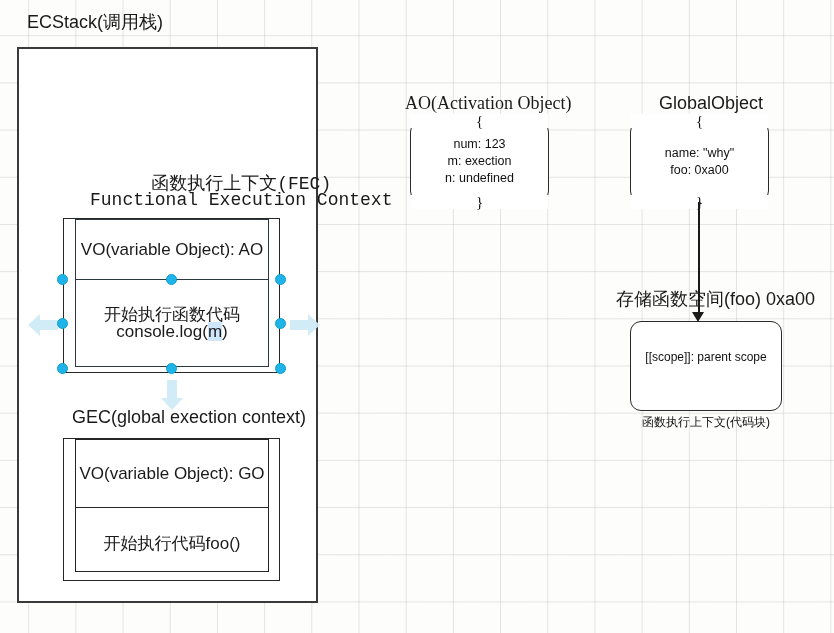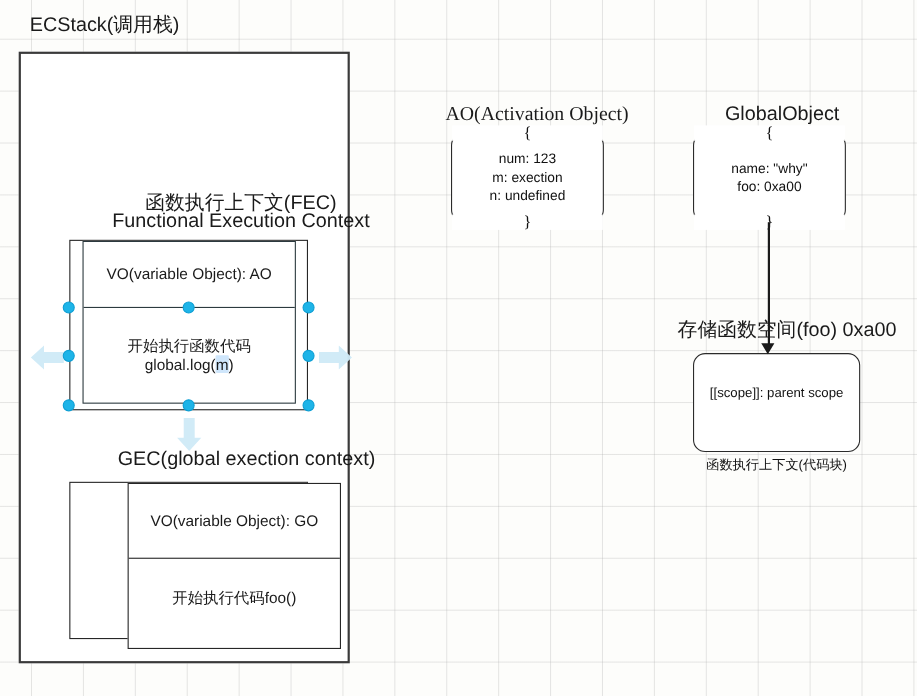--- a/index.html
+++ b/index.html
@@ -45,25 +45,26 @@
     top: 47px;
     width: 301px;
     height: 556px;
     border: 2px solid #3a3a3a;
     background: #ffffff;
     box-sizing: border-box;
   }
 
   
   #fec-label {
-    left: 102px;
+    left: 90px;
     top: 176px;
     text-align: center;
     line-height: 16px;
     white-space: pre-line;
+    font-family: Liberation Mono, monospace;
   }
   #fec-outer {
     position: absolute;
     left: 63px;
     top: 218px;
     width: 217px;
     height: 155px;
     border-left: 1.6px solid #262626;
     border-right: 1.6px solid #262626;
     border-top: 1.6px solid #262626;
@@ -99,57 +100,55 @@
     left: 0;
     top: 60px;
     width: 100%;
     height: 86px;
     display: flex;
     flex-direction: column;
     align-items: center;
     justify-content: center;
   }
   .cell-text {
-    font-size: 14px;
+    font-size: 17px;
     color: #1a1a1a;
     line-height: 17px;
     text-align: center;
     white-space: nowrap;
   }
   .sel-token {
     background: #cfe6fb;
     border-radius: 1px;
   }
 
   
   #gec-label {
     left: 72px;
     top: 410px;
-    margin-left: 35px;
   }
   #gec-outer {
     position: absolute;
     left: 63px;
     top: 438px;
     width: 217px;
     height: 143px;
     border: 1.6px solid #262626;
     box-sizing: border-box;
     background: #ffffff;
   }
   #gec-inner {
     position: absolute;
     left: 75px;
     top: 439px;
     width: 194px;
-    height: 151px;
+    height: 133px;
     border: 1.4px solid #262626;
     box-sizing: border-box;
     background: #ffffff;
-    margin-left: 41px;
   }
   #gec-vo {
     position: absolute;
     left: 0;
     top: 0;
     width: 100%;
     height: 68px;
     border-bottom: 1.5px solid #262626;
     box-sizing: border-box;
     display: flex;
@@ -272,21 +271,21 @@
 Functional Execution Context</div>
 
   <div id="fec-outer"></div>
 
   <div id="fec-inner">
     <div id="fec-vo">
       <div class="cell-text">VO(variable Object): AO</div>
     </div>
     <div id="fec-code">
       <div class="cell-text">开始执行函数代码</div>
-      <div class="cell-text"><span>global.log(</span><span class="sel-token">m</span><span>)</span></div>
+      <div class="cell-text"><span>console.log(</span><span class="sel-token">m</span><span>)</span></div>
     </div>
   </div>
 
   <svg class="connect-arrow" style="left:26px; top:312px;" width="34" height="26" viewBox="0 0 34 26">
     <path d="M32 8 L14 8 L14 2 L2 13 L14 24 L14 18 L32 18 Z" fill="#cfeaf7"></path>
   </svg>
   <svg class="connect-arrow" style="left:288px; top:312px;" width="34" height="26" viewBox="0 0 34 26">
     <path d="M2 8 L20 8 L20 2 L32 13 L20 24 L20 18 L2 18 Z" fill="#cfeaf7"></path>
   </svg>
   <svg class="connect-arrow" style="left:159px; top:378px;" width="26" height="34" viewBox="0 0 26 34">

